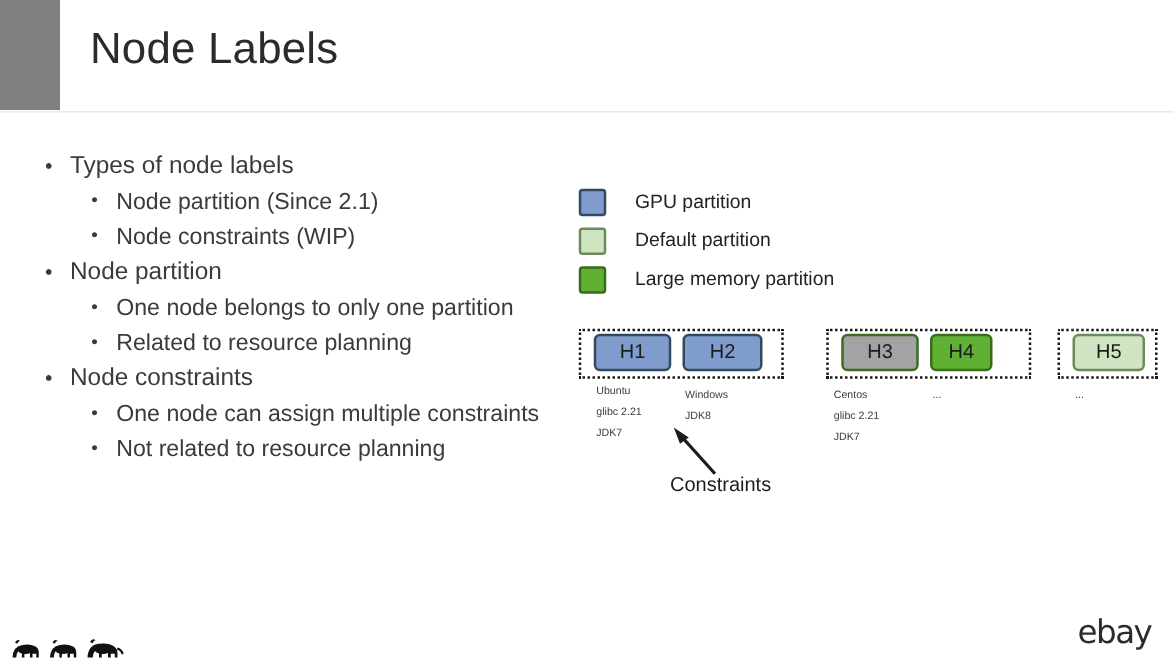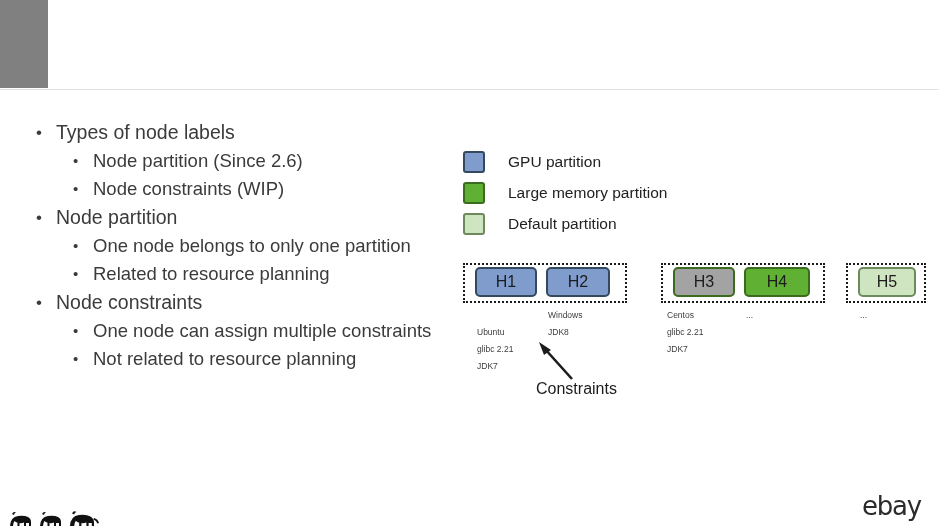--- a/index.html
+++ b/index.html
@@ -197,30 +197,31 @@
     letter-spacing: -1.2px;
     line-height: 28px;
   }
 </style>
 </head>
 <body>
 
 <div id="slide">
 
   <div id="title-accent-bar"></div>
+  <div id="page-title">Node Labels</div>
   <div id="title-divider"></div>
 
   <div id="bullet-list">
       <div class="bullet-row level-1">
         <span class="bullet-dot">•</span>
         <span class="bullet-text">Types of node labels</span>
       </div>
       <div class="bullet-row level-2">
         <span class="bullet-dot">•</span>
-        <span class="bullet-text">Node partition (Since 2.6)</span>
+        <span class="bullet-text">Node partition (Since 2.1)</span>
       </div>
       <div class="bullet-row level-2">
         <span class="bullet-dot">•</span>
         <span class="bullet-text">Node constraints (WIP)</span>
       </div>
       <div class="bullet-row level-1">
         <span class="bullet-dot">•</span>
         <span class="bullet-text">Node partition</span>
       </div>
       <div class="bullet-row level-2">
@@ -244,59 +245,59 @@
         <span class="bullet-text">Not related to resource planning</span>
       </div>
     </div>
 
   <div id="legend">
       <div class="legend-row">
         <span class="legend-swatch" style="background: rgb(127, 156, 205); border: 2px solid rgb(52, 73, 94);"></span>
         <span class="legend-label">GPU partition</span>
       </div>
       <div class="legend-row">
+        <span class="legend-swatch" style="background: rgb(207, 228, 192); border: 2px solid rgb(109, 138, 92);"></span>
+        <span class="legend-label">Default partition</span>
+      </div>
+      <div class="legend-row">
         <span class="legend-swatch" style="background: rgb(95, 176, 51); border: 2px solid rgb(58, 107, 31);"></span>
         <span class="legend-label">Large memory partition</span>
-      </div>
-      <div class="legend-row">
-        <span class="legend-swatch" style="background: rgb(207, 228, 192); border: 2px solid rgb(109, 138, 92);"></span>
-        <span class="legend-label">Default partition</span>
       </div>
     </div>
 
   <div id="node-diagram">
 
     <div id="constraints-arrow">
       <svg width="46" height="46" viewBox="0 0 46 46">
         <line x1="39" y1="41" x2="12" y2="11" stroke="#1c1c1c" stroke-width="2.6"></line>
         <polygon points="6,4 18,12 11,17" fill="#1c1c1c"></polygon>
       </svg>
     </div>
 
     <div id="constraints-annotation">Constraints</div>
   <div class="node-group" style="left: 463px; width: 164px;"></div>
       <div class="node-box" style="left: 475px; width: 62px; background: rgb(127, 156, 205); border-color: rgb(52, 73, 94);">H1</div>
-      <div class="node-meta" style="left: 477px; top: 324px;">
+      <div class="node-meta" style="left: 477px; top: 304px;">
         <div>Ubuntu</div>
         <div>glibc 2.21</div>
         <div>JDK7</div>
       </div>
       <div class="node-box" style="left: 546px; width: 64px; background: rgb(127, 156, 205); border-color: rgb(52, 73, 94);">H2</div>
       <div class="node-meta" style="left: 548px; top: 307px;">
         <div>Windows</div>
         <div>JDK8</div>
       </div>
       <div class="node-group" style="left: 661px; width: 164px;"></div>
       <div class="node-box" style="left: 673px; width: 62px; background: #a3a3a3; border-color: rgb(58, 107, 31);">H3</div>
       <div class="node-meta" style="left: 667px; top: 307px;">
         <div>Centos</div>
         <div>glibc 2.21</div>
         <div>JDK7</div>
       </div>
-      <div class="node-box" style="left: 744px; width: 66px; background: rgb(95, 176, 51); border-color: rgb(58, 107, 31);">H4</div>
+      <div class="node-box" style="left: 744px; width: 50px; background: rgb(95, 176, 51); border-color: rgb(58, 107, 31);">H4</div>
       <div class="node-meta" style="left: 746px; top: 307px;">
         <div>...</div>
       </div>
       <div class="node-group" style="left: 846px; width: 80px;"></div>
       <div class="node-box" style="left: 858px; width: 58px; background: rgb(207, 228, 192); border-color: rgb(109, 138, 92);">H5</div>
       <div class="node-meta" style="left: 860px; top: 307px;">
         <div>...</div>
       </div>
     </div>
 

